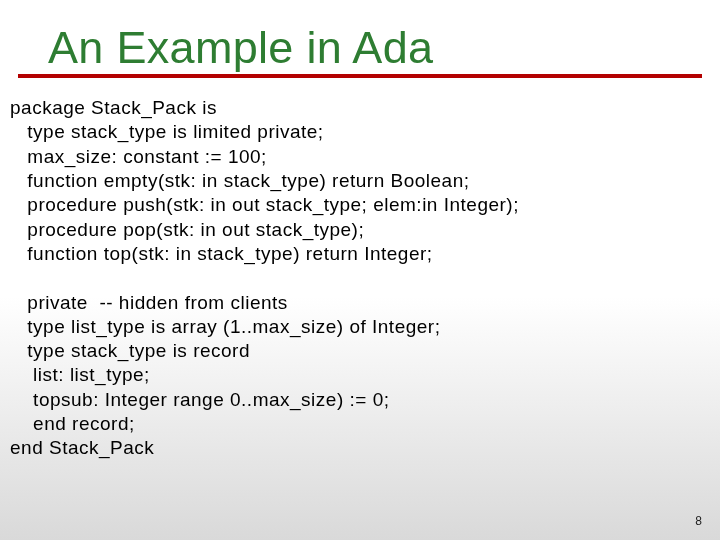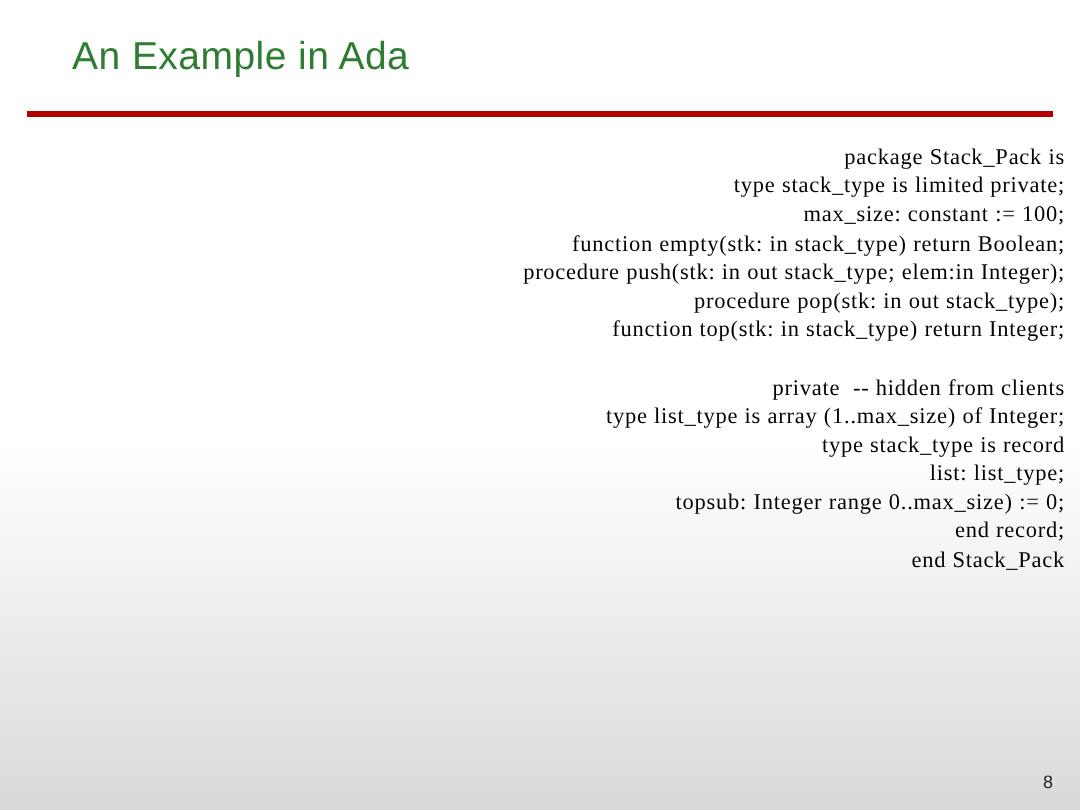--- a/index.html
+++ b/index.html
@@ -14,46 +14,45 @@
     position: relative;
     width: 720px;
     height: 540px;
     box-sizing: border-box;
     background: linear-gradient(to bottom, #ffffff 0%, #ffffff 55%, #d9d9d9 100%);
   }
   .title {
     position: absolute;
     left: 48px;
     top: 22px;
-    font-size: 26px;
+    font-size: 45px;
     font-weight: 500;
     color: #2e7d32;
     font-family: 'Gill Sans', 'Gill Sans MT', 'Segoe UI', 'Trebuchet MS', sans-serif;
     letter-spacing: 0.3px;
   }
   .rule {
     position: absolute;
     left: 18px;
     right: 18px;
     top: 74px;
     height: 0;
     border-top: 4px solid #b30000;
   }
   .code {
     position: absolute;
     left: 10px;
     top: 96px;
     right: 10px;
-    font-family: Liberation Serif, serif;
-    font-size: 15px;
+    font-family: Liberation Sans, sans-serif;
+    font-size: 19px;
     line-height: 1.28;
     color: #000;
     white-space: pre;
     letter-spacing: 0.5px;
-    text-align: right;
   }
   .page-num {
     position: absolute;
     right: 18px;
     bottom: 12px;
     font-size: 12px;
     color: #222;
     font-family: Arial, sans-serif;
   }
 </style>

